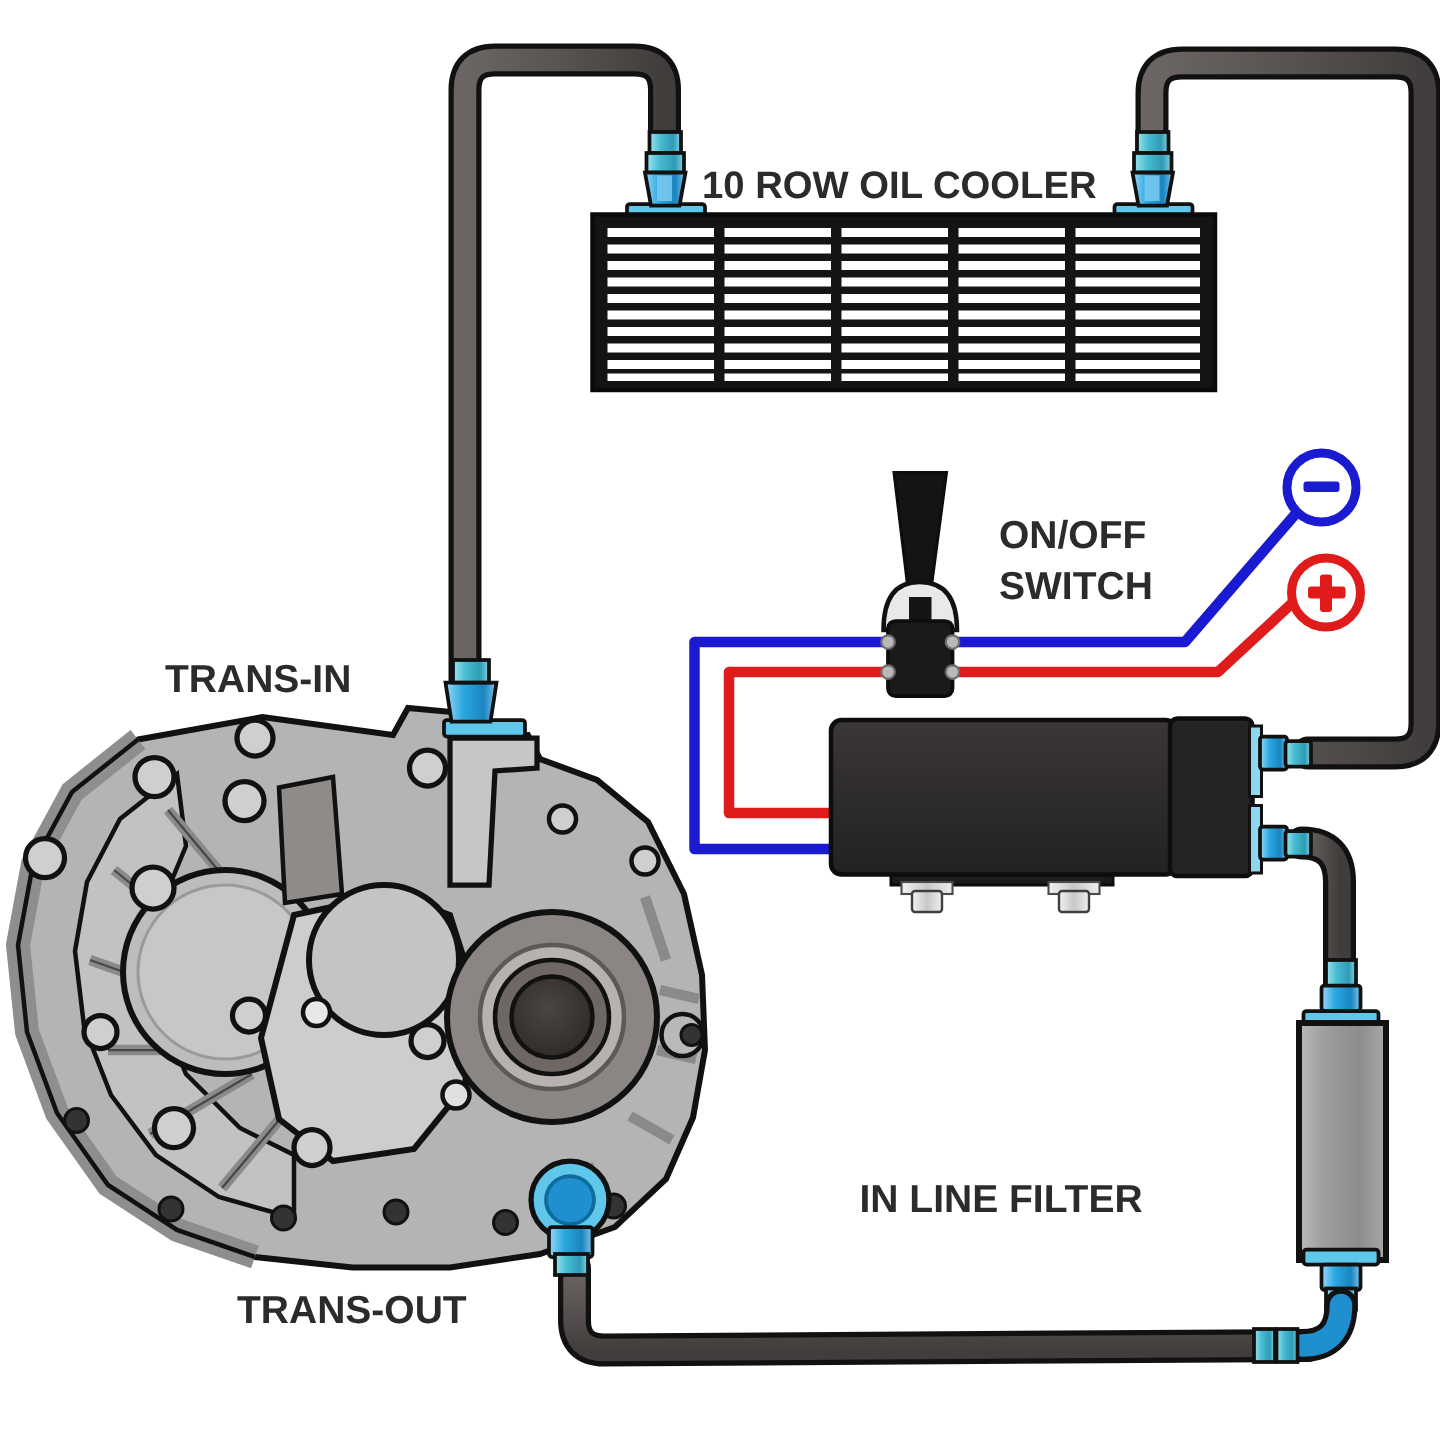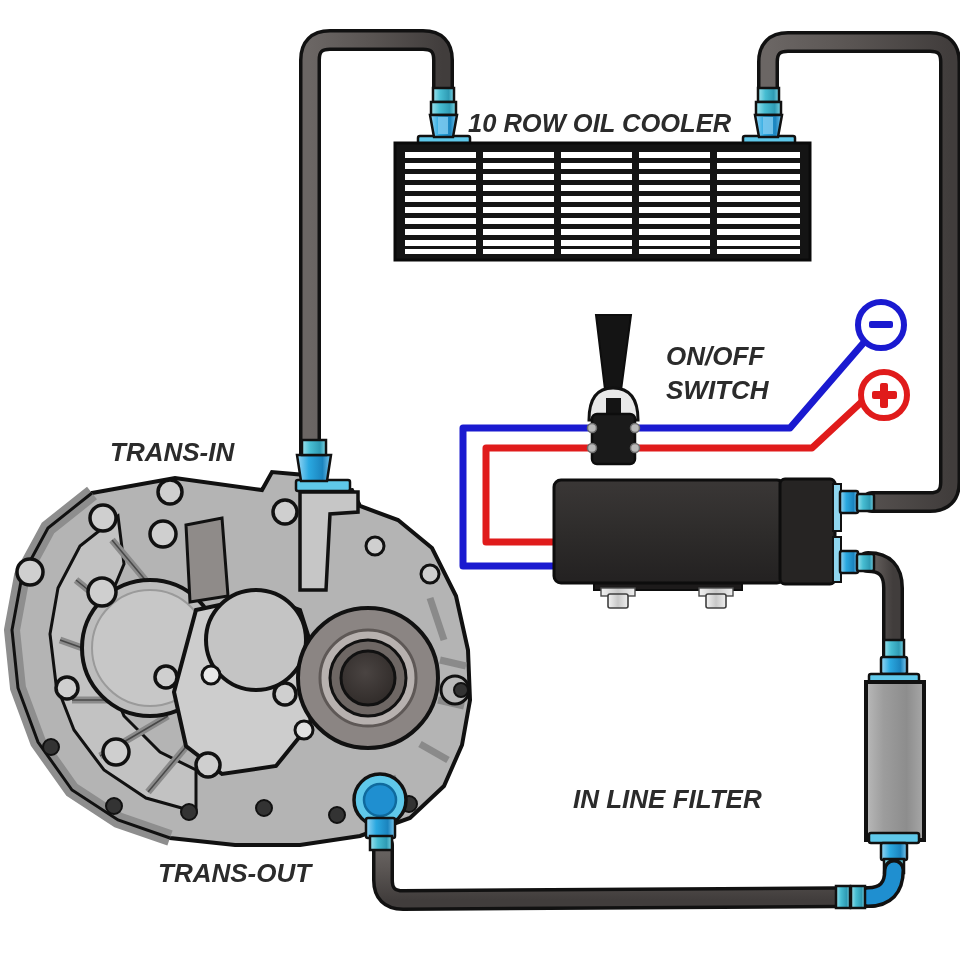--- a/index.html
+++ b/index.html
@@ -1,17 +1,17 @@
 <!DOCTYPE html>
 <html><head>
 <meta charset="utf-8">
 <style>
   html,body{margin:0;padding:0;background:#fff;}
   body{width:960px;height:960px;overflow:hidden;font-family:"Liberation Sans",sans-serif;}
-  #stage{position:relative;width:960px;height:960px;background:#ffffff;font-style:italic;}
+  #stage{position:relative;width:960px;height:960px;background:#ffffff;}
   svg#diagram{position:absolute;left:0;top:0;width:960px;height:960px;display:block;}
   .lbl{font-family:"Liberation Sans",sans-serif;font-weight:600;fill:#2b2b2b;}
 </style>
 </head>
 <body>
 
 <div id="stage">
 <svg id="diagram" viewBox="0 0 960 960" xmlns="http://www.w3.org/2000/svg">
 
   <defs>

